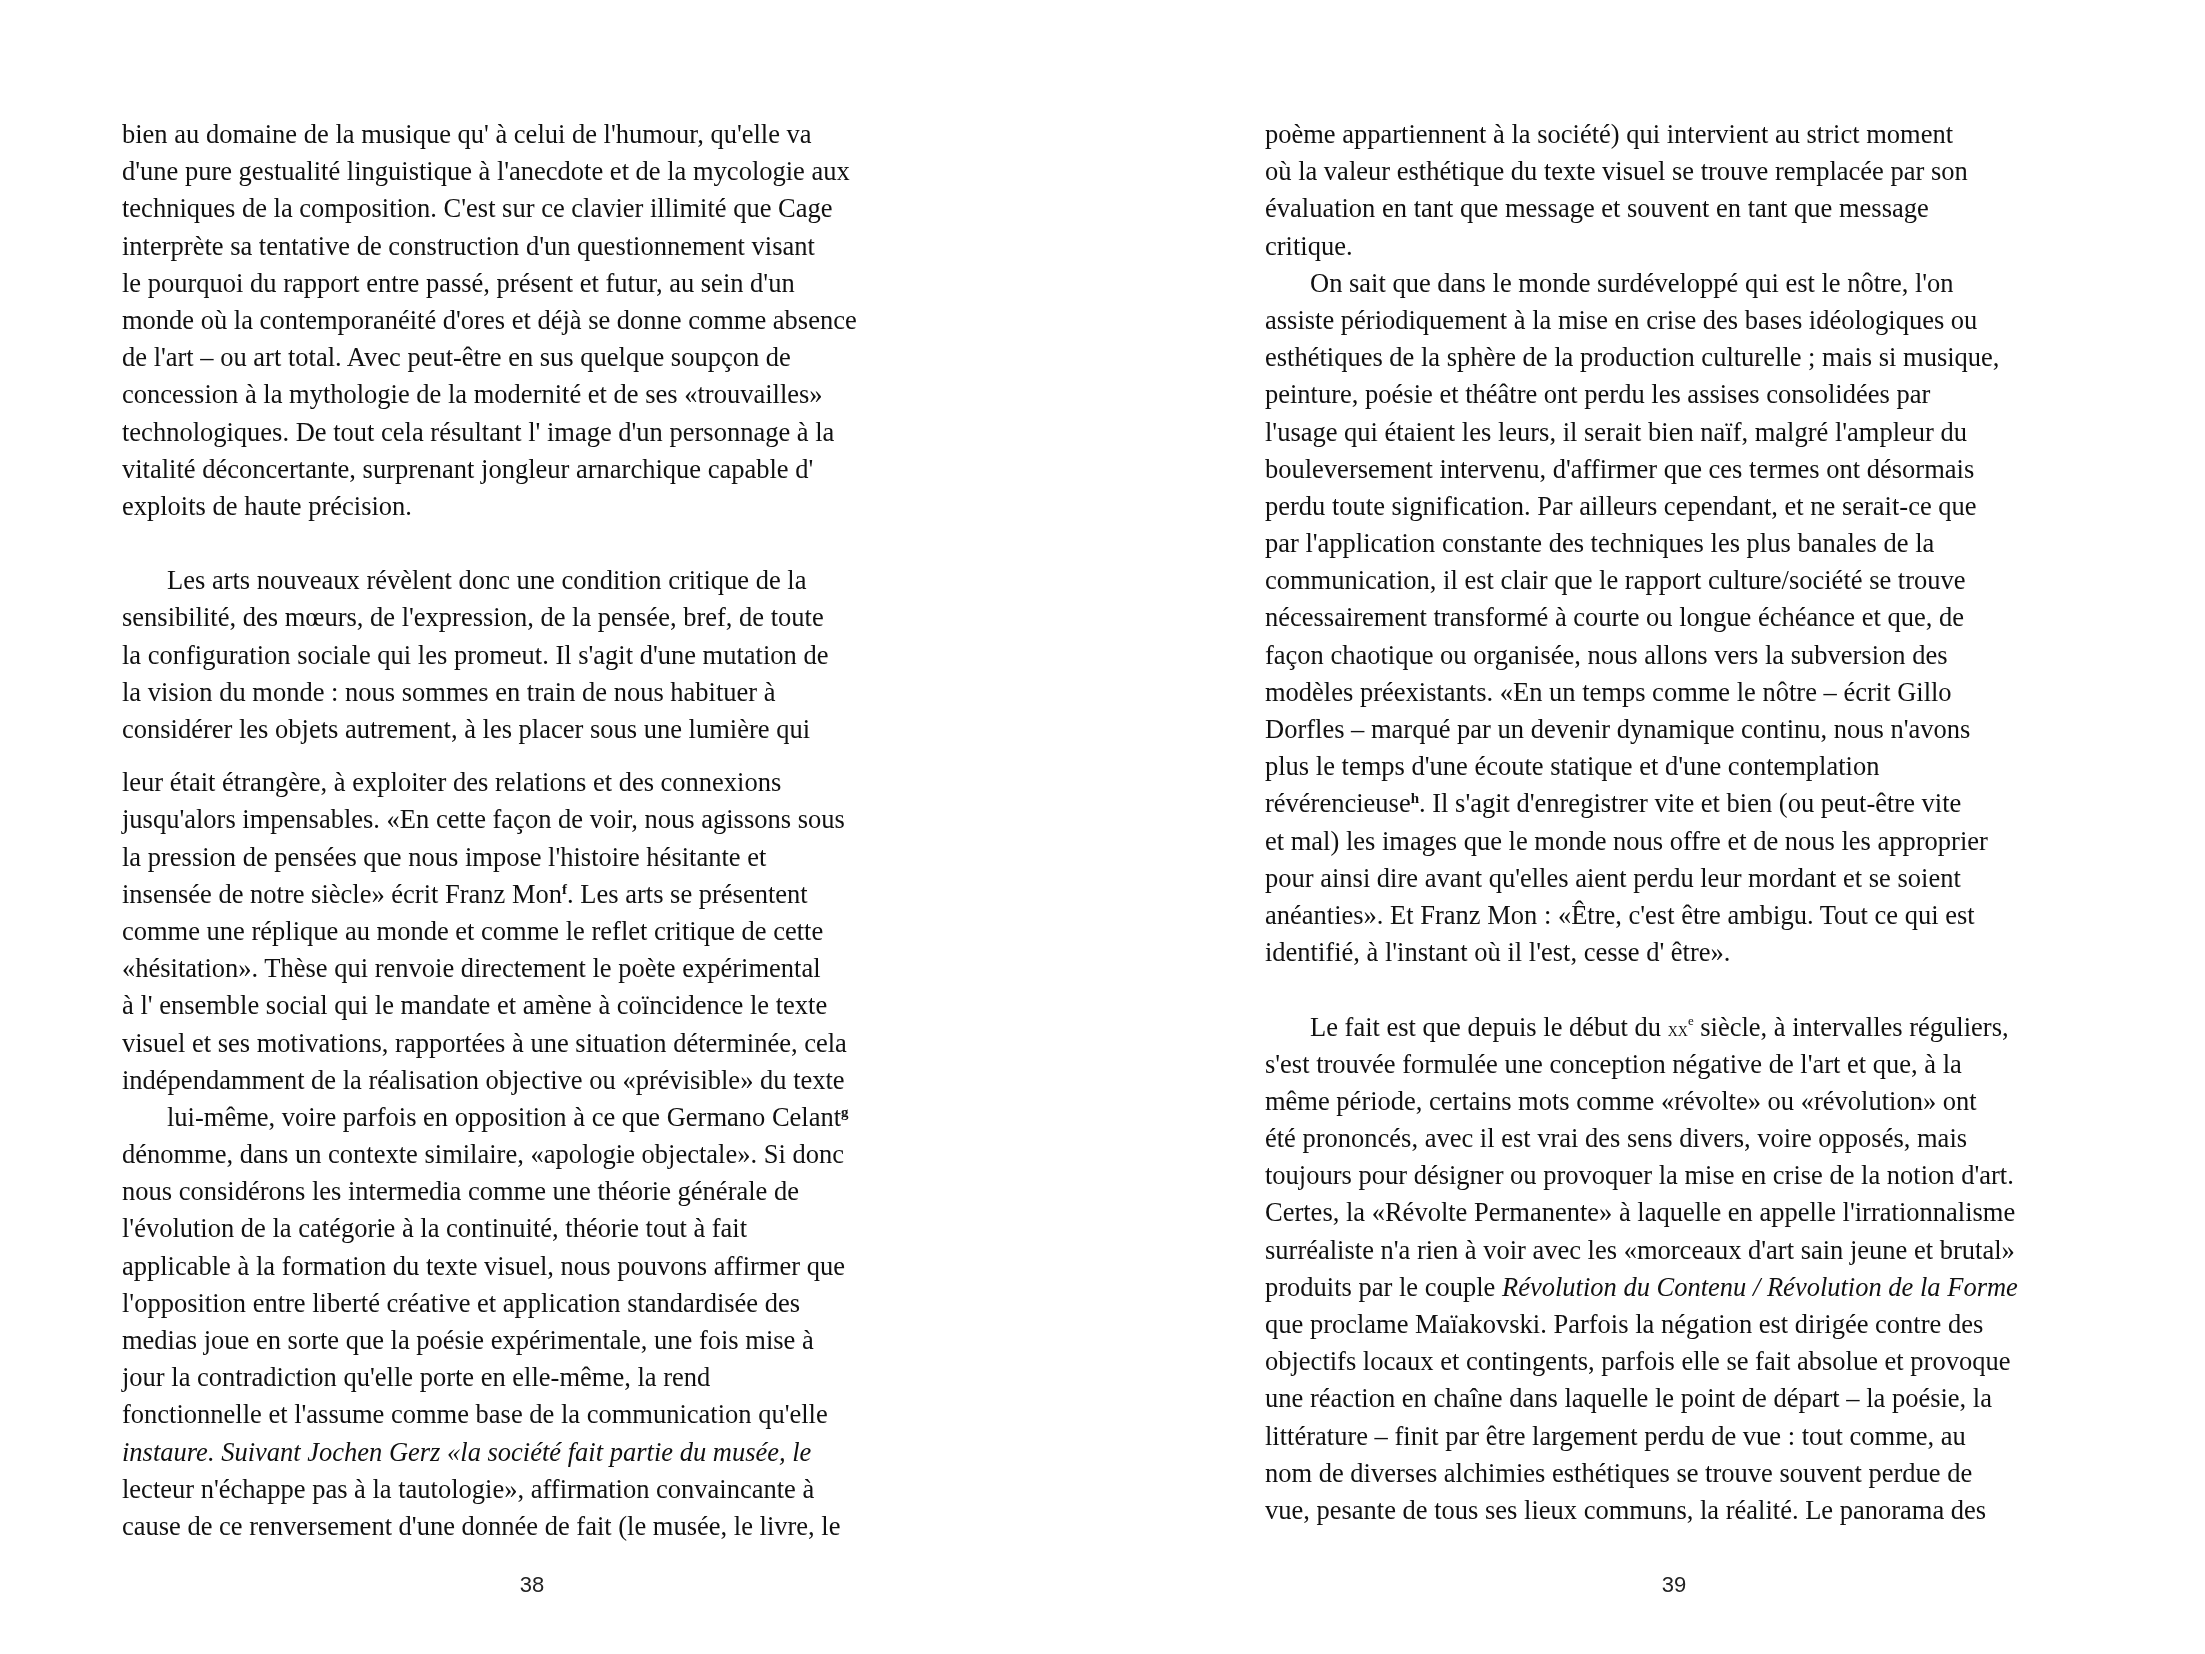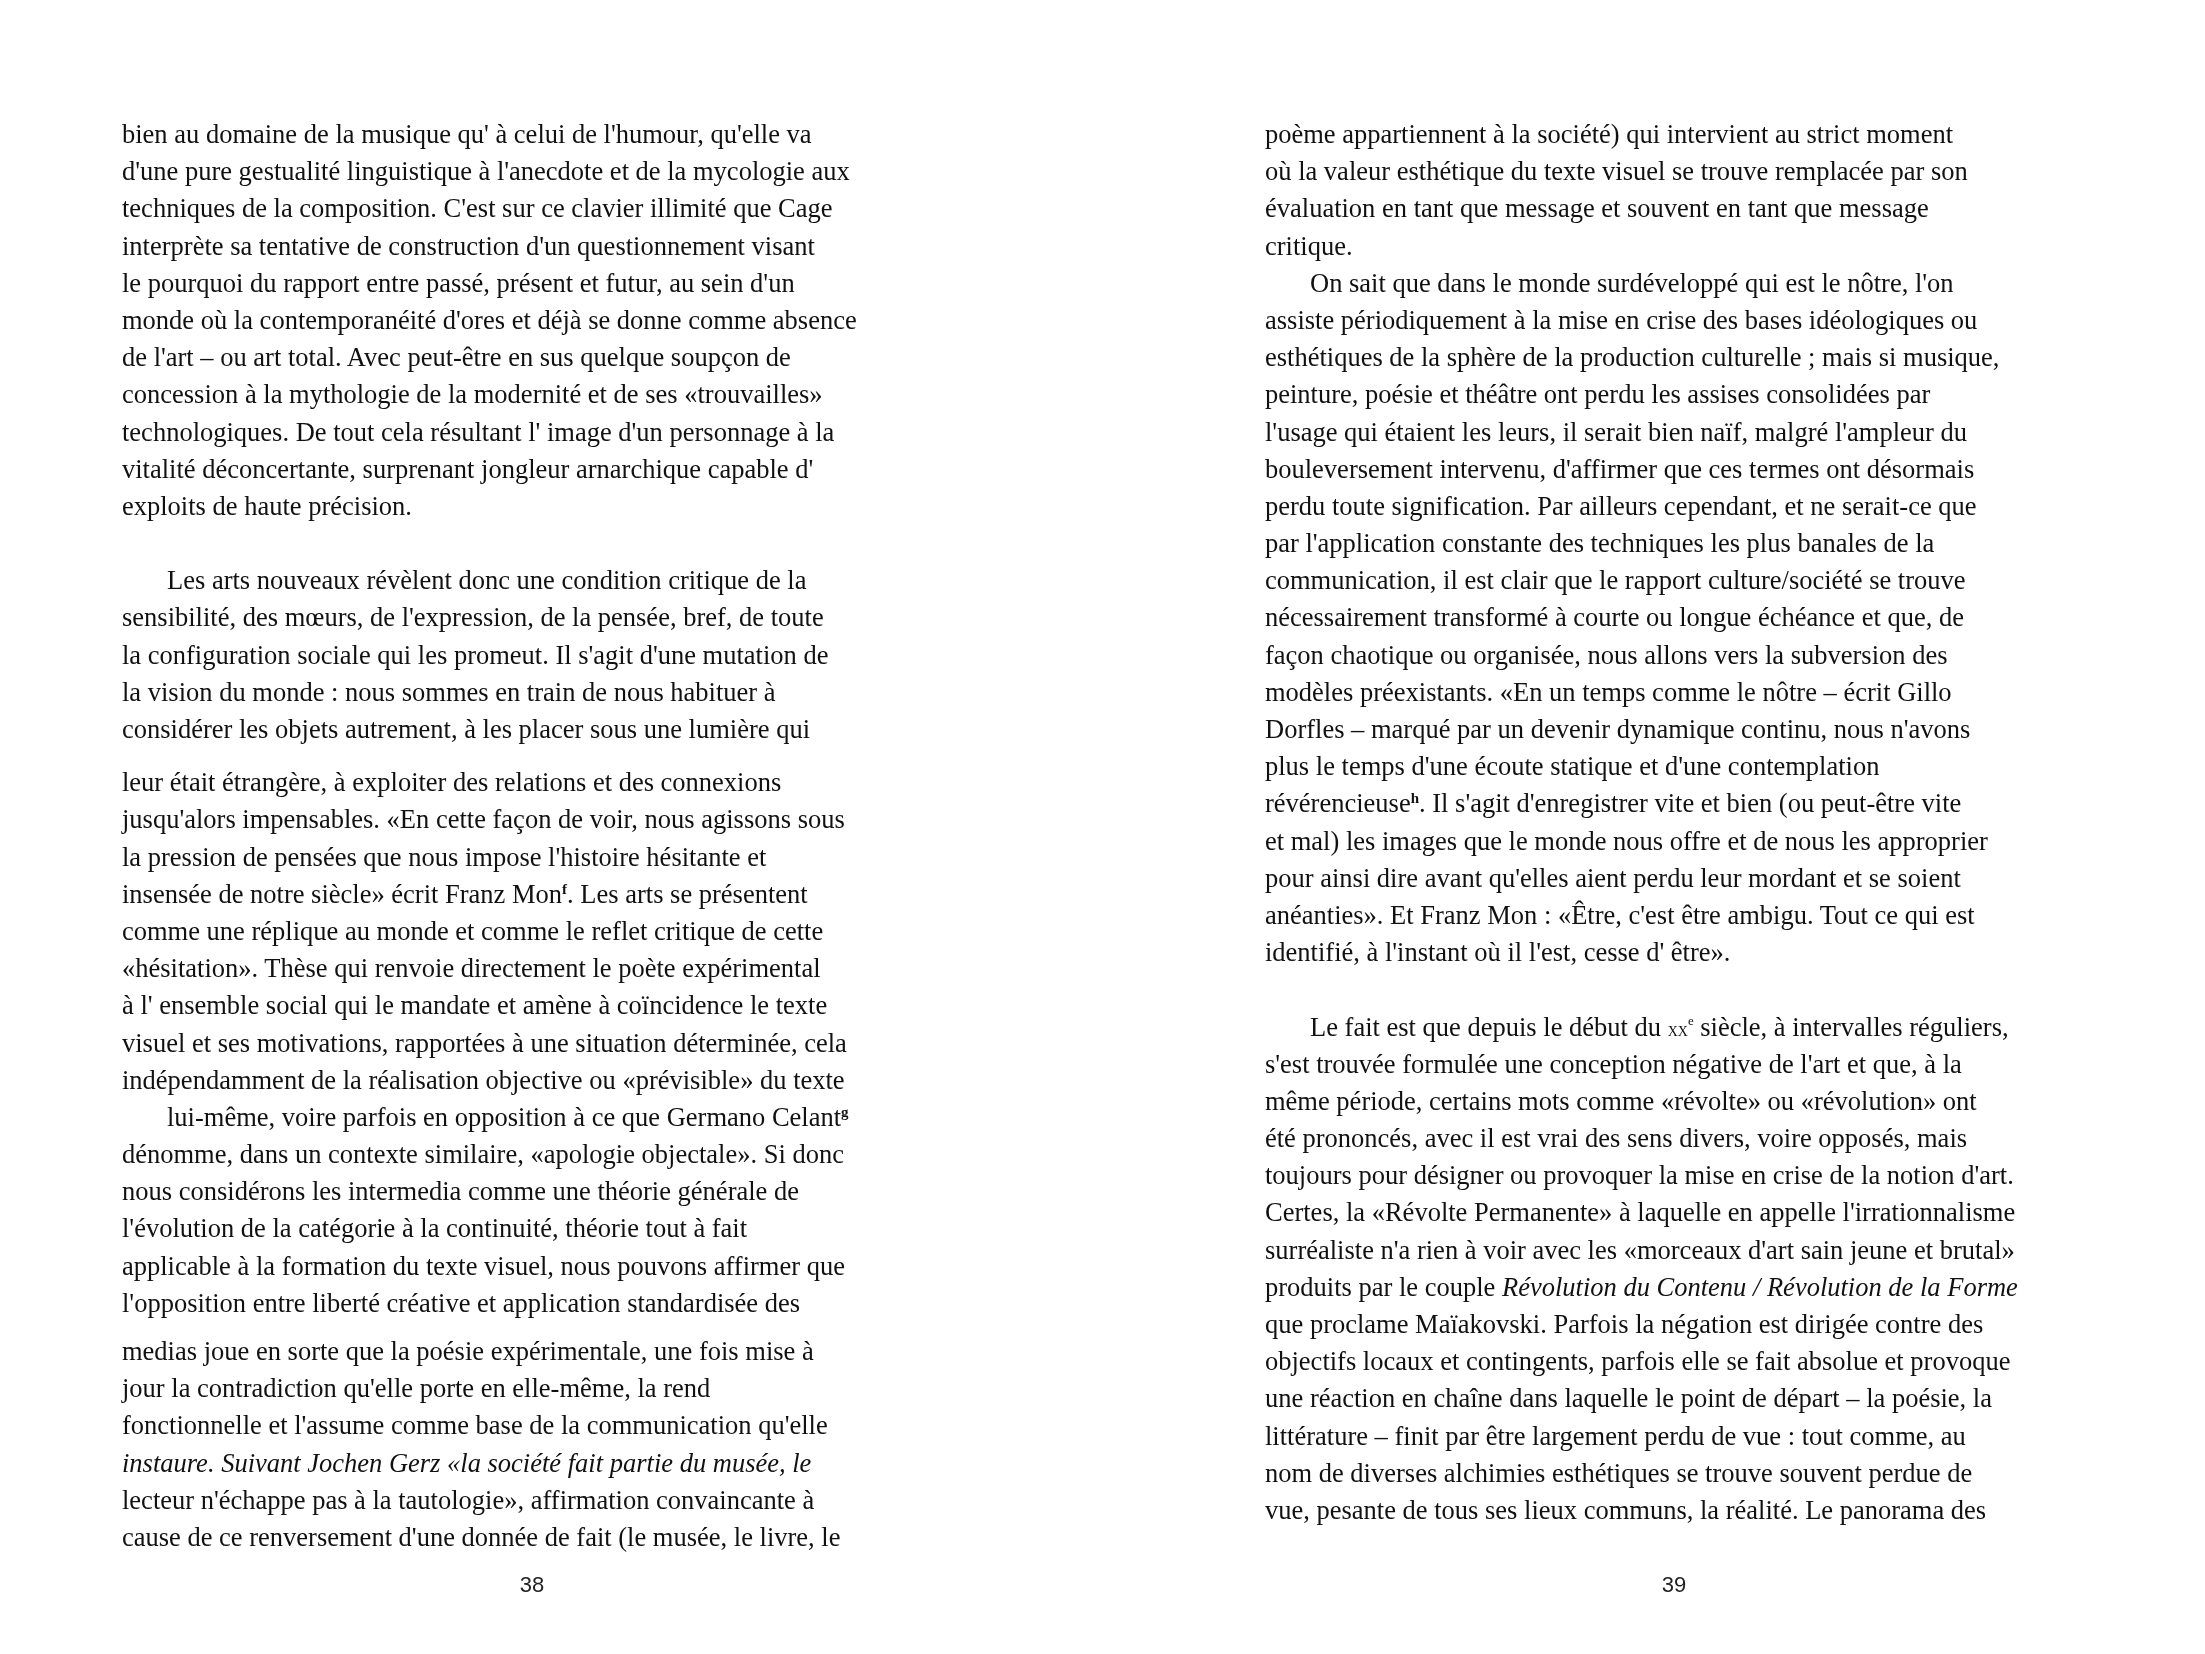--- a/index.html
+++ b/index.html
@@ -104,21 +104,21 @@
       <div class="line" style="white-space: nowrap; display: block; word-spacing: 0px; text-align: left; text-align-last: left;">«hésitation». Thèse qui renvoie directement le poète expérimental</div>
       <div class="line" style="white-space: nowrap; display: block; word-spacing: 0px; text-align: left; text-align-last: left;">à l' ensemble social qui le mandate et amène à coïncidence le texte</div>
       <div class="line" style="white-space: nowrap; display: block; word-spacing: 0px; text-align: left; text-align-last: left;">visuel et ses motivations, rapportées à une situation déterminée, cela</div>
       <div class="line" style="white-space: nowrap; display: block; word-spacing: 0px; text-align: left; text-align-last: left;">indépendamment de la réalisation objective ou «prévisible» du texte</div>
       <div class="line" style="white-space: nowrap; display: block; word-spacing: 0px; text-align: left; text-align-last: left; margin-left: 45px;"><span>lui-même, voire parfois en opposition à ce que Germano Celant</span><span class="fn">g</span></div>
       <div class="line" style="white-space: nowrap; display: block; word-spacing: 0px; text-align: left; text-align-last: left;">dénomme, dans un contexte similaire, «apologie objectale». Si donc</div>
       <div class="line" style="white-space: nowrap; display: block; word-spacing: 0px; text-align: left; text-align-last: left;">nous considérons les intermedia comme une théorie générale de</div>
       <div class="line" style="white-space: nowrap; display: block; word-spacing: 0px; text-align: left; text-align-last: left;">l'évolution de la catégorie à la continuité, théorie tout à fait</div>
       <div class="line" style="white-space: nowrap; display: block; word-spacing: 0px; text-align: left; text-align-last: left;">applicable à la formation du texte visuel, nous pouvons affirmer que</div>
       <div class="line" style="white-space: nowrap; display: block; word-spacing: 0px; text-align: left; text-align-last: left;">l'opposition entre liberté créative et application standardisée des</div>
-      <div class="line" style="white-space: nowrap; display: block; word-spacing: 0px; text-align: left; text-align-last: left; margin-top: 11px;">medias joue en sorte que la poésie expérimentale, une fois mise à</div>
+      <div class="line" style="white-space: nowrap; display: block; word-spacing: 0px; text-align: left; text-align-last: left;">medias joue en sorte que la poésie expérimentale, une fois mise à</div>
       <div class="line" style="white-space: nowrap; display: block; word-spacing: 0px; text-align: left; text-align-last: left;">jour la contradiction qu'elle porte en elle-même, la rend</div>
       <div class="line" style="white-space: nowrap; display: block; word-spacing: 0px; text-align: center; text-align-last: left;">fonctionnelle et l'assume comme base de la communication qu'elle</div>
       <div class="line" style="white-space: nowrap; display: block; word-spacing: 0px; text-align: left; text-align-last: left; font-style: italic;">instaure. Suivant Jochen Gerz «la société fait partie du musée, le</div>
       <div class="line" style="white-space: nowrap; display: block; word-spacing: 0px; text-align: left; text-align-last: left;">lecteur n'échappe pas à la tautologie», affirmation convaincante à</div>
       <div class="line" style="white-space: nowrap; display: block; word-spacing: 0px; text-align: left; text-align-last: left;">cause de ce renversement d'une donnée de fait (le musée, le livre, le</div>
     </div>
   <div class="page-number">38</div>
 </div>
 
 <div class="page" id="page-right">

